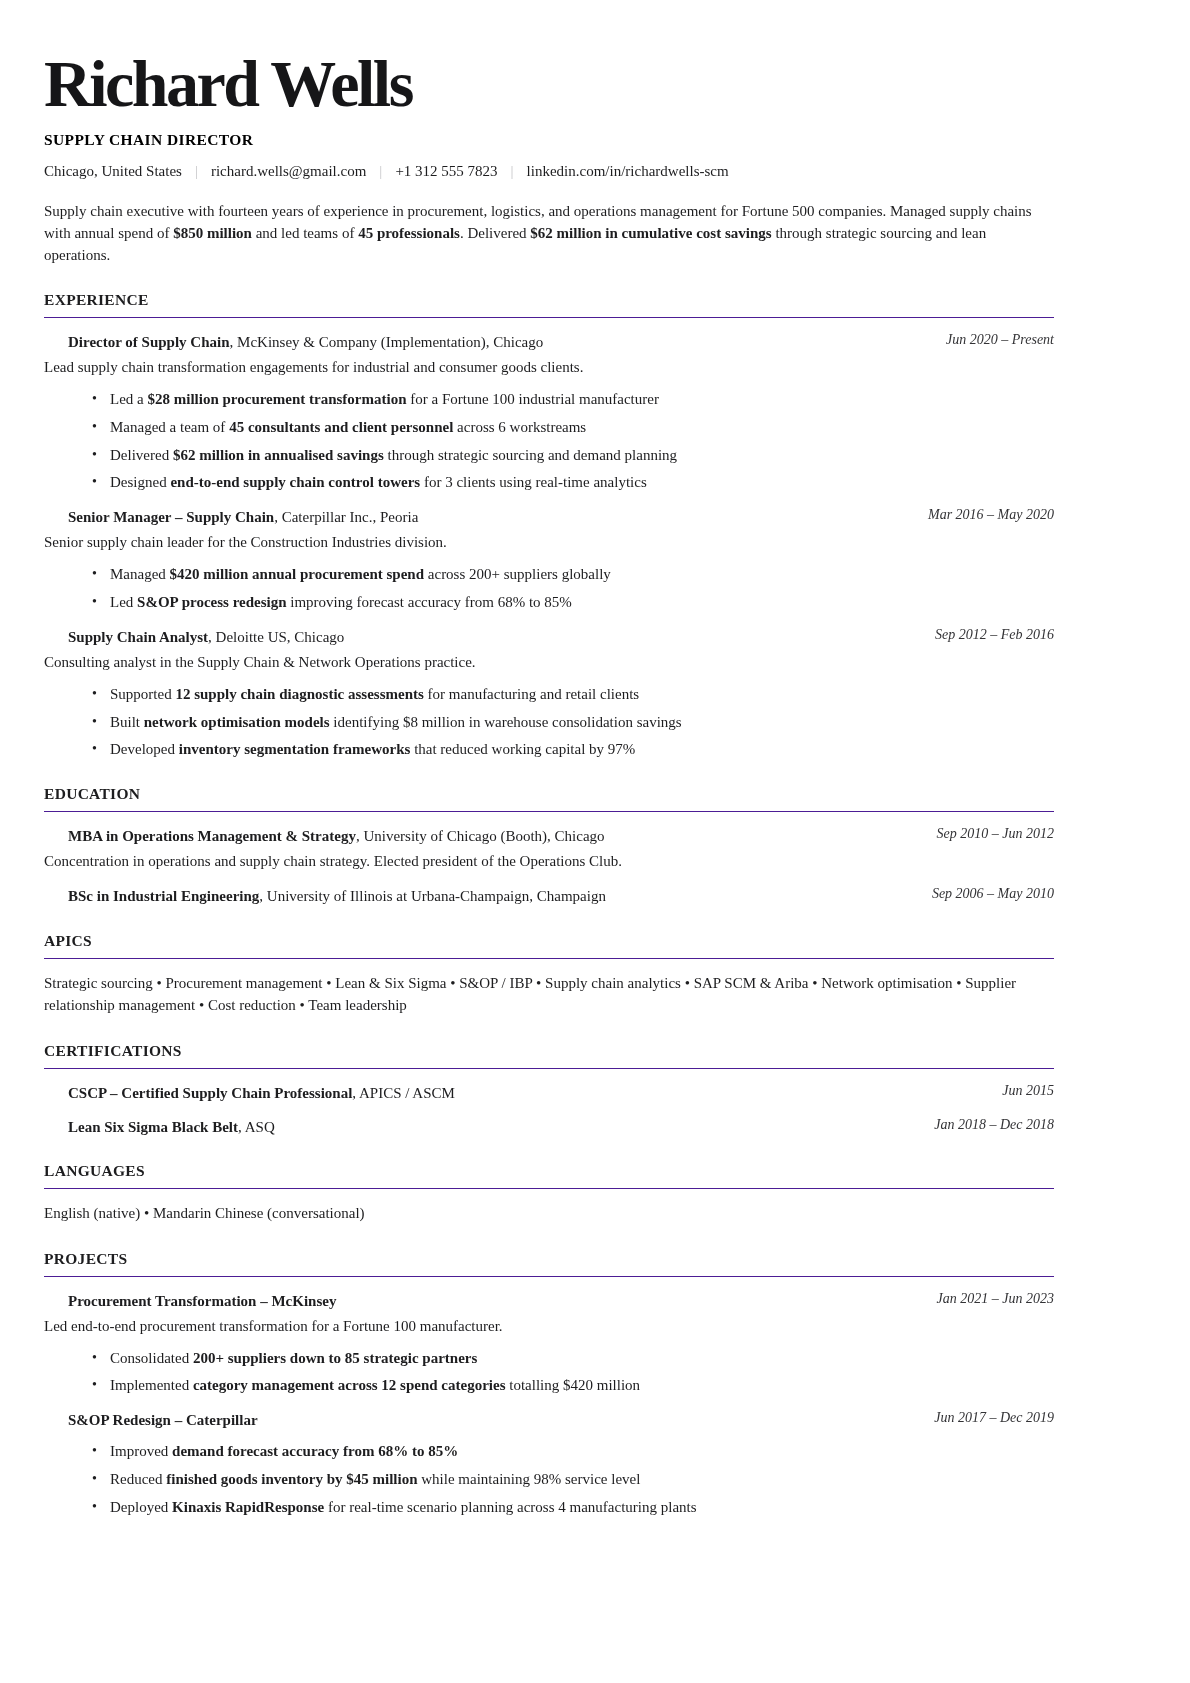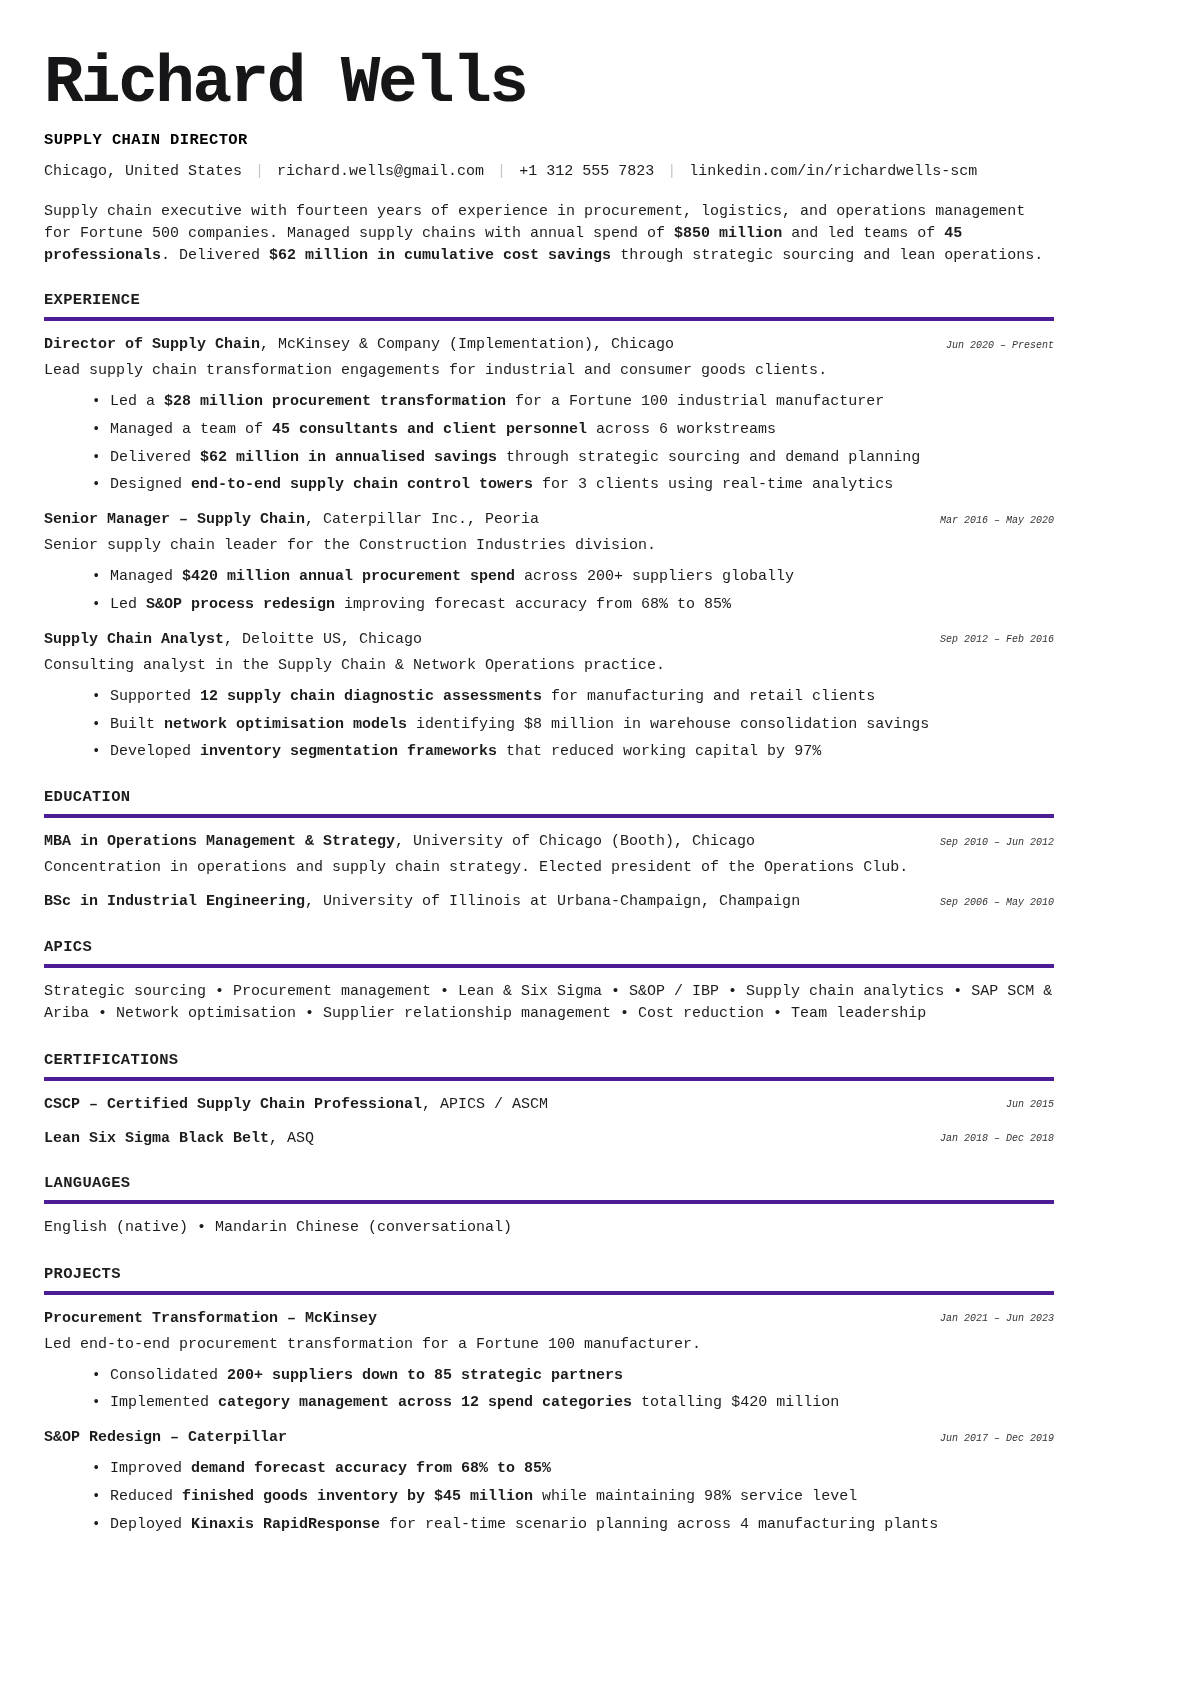--- a/index.html
+++ b/index.html
@@ -1,21 +1,21 @@
 <!DOCTYPE html>
 <html><head>
 <meta charset="utf-8">
 <style>
   html, body { margin: 0; padding: 0; background: #ffffff; }
   .page {
     width: 1098px;
     min-height: 1683px;
     box-sizing: border-box;
     padding: 50px 44px 40px 44px;
-    font-family: Liberation Mono, monospace;
+    font-family: Liberation Serif, serif;
     color: #1d1d1f;
     background: #ffffff;
   }
   .name {
     margin: 0;
     font-size: 66px;
     font-weight: 800;
     letter-spacing: -2.5px;
     line-height: 1.02;
     color: #161618;
@@ -40,38 +40,39 @@
     color: #1d1d1f;
   }
   .b { font-weight: bold; }
   section { margin-top: 25px; }
   .sec-h {
     margin: 0;
     font-size: 15.5px;
     font-weight: bold;
     letter-spacing: 0.3px;
     padding-bottom: 8px;
-    border-bottom: 4px solid #4c1d95;
+    border-bottom: 1px solid #4c1d95;
     color: #1d1d1f;
   }
   .sec-text {
     margin: 13px 0 0 0;
     font-size: 15px;
     line-height: 1.5;
   }
   .entry { margin-top: 14px; }
   .entry-head {
     display: flex;
     justify-content: space-between;
-    align-items: center;
+    align-items: flex-start;
     gap: 16px;
+    margin-left: 24px;
   }
   .entry-title { font-size: 15px; line-height: 1.35; }
   .entry-date {
-    font-size: 10px;
+    font-size: 14px;
     font-style: italic;
     color: #333336;
     flex-shrink: 0;
     white-space: nowrap;
   }
   .entry-sub { margin-top: 5px; font-size: 15px; line-height: 1.4; }
   .bullets {
     list-style: none;
     margin: 11px 0 0 0;
     padding: 0 0 0 46px;

